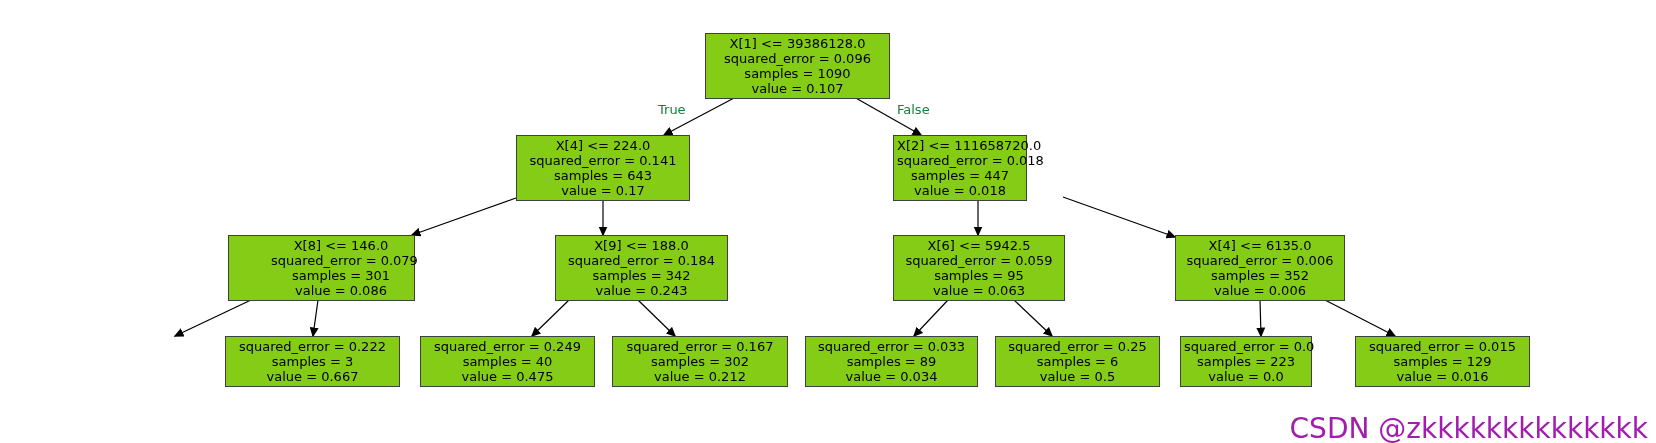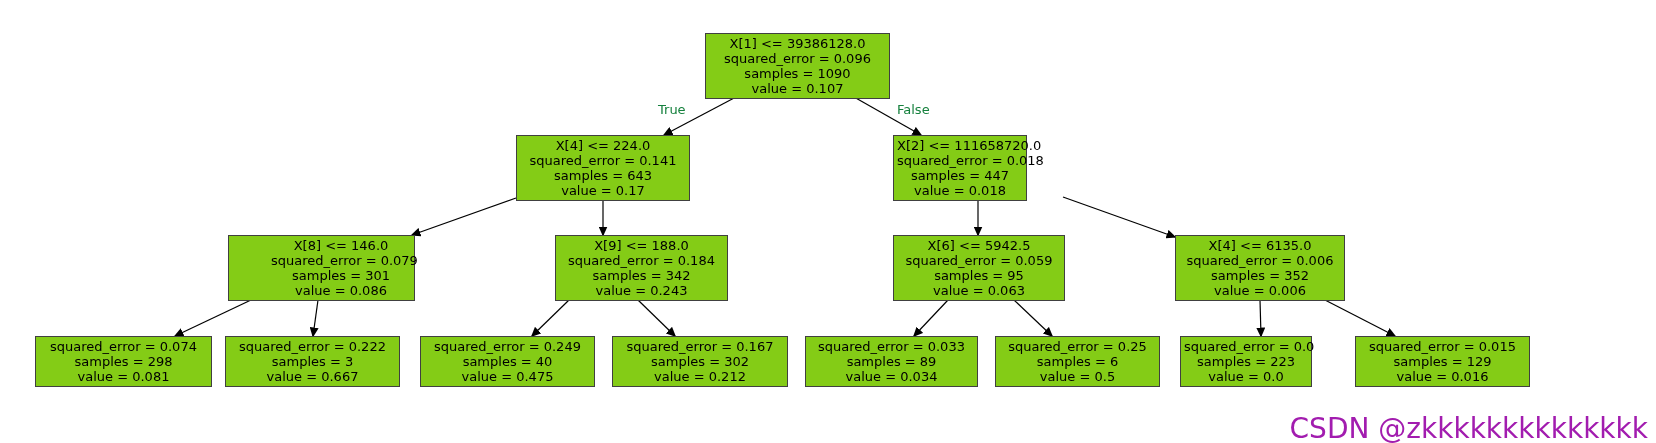--- a/index.html
+++ b/index.html
@@ -113,25 +113,20 @@
     <div>samples = 95</div>
     <div>value = 0.063</div>
   </div>
   <div class="node" style="left:1175px; top:235px; width:170px;">
     <div>X[4] &lt;= 6135.0</div>
     <div>squared_error = 0.006</div>
     <div>samples = 352</div>
     <div>value = 0.006</div>
   </div>
 
-  <div class="node" style="left:35px; top:336px; width:177px;">
-    <div>squared_error = 0.074</div>
-    <div>samples = 298</div>
-    <div>value = 0.081</div>
-  </div>
   <div class="node" style="left:225px; top:336px; width:175px;">
     <div>squared_error = 0.222</div>
     <div>samples = 3</div>
     <div>value = 0.667</div>
   </div>
   <div class="node" style="left:420px; top:336px; width:175px;">
     <div>squared_error = 0.249</div>
     <div>samples = 40</div>
     <div>value = 0.475</div>
   </div>

